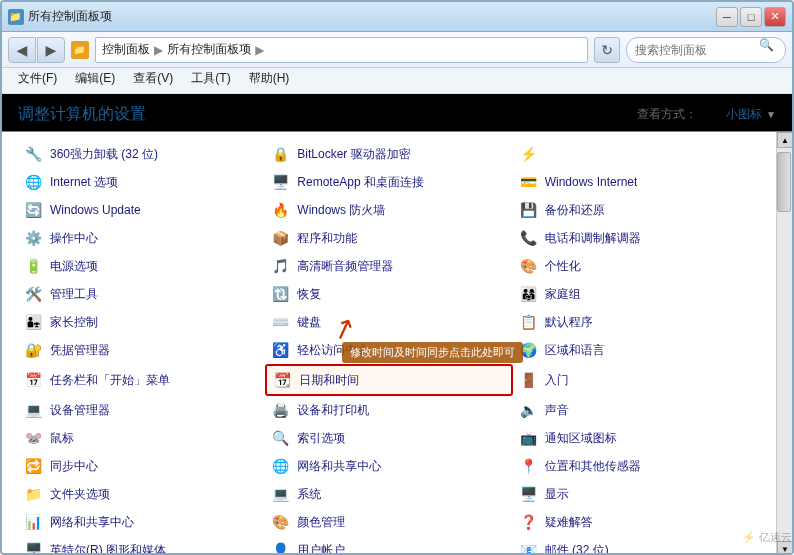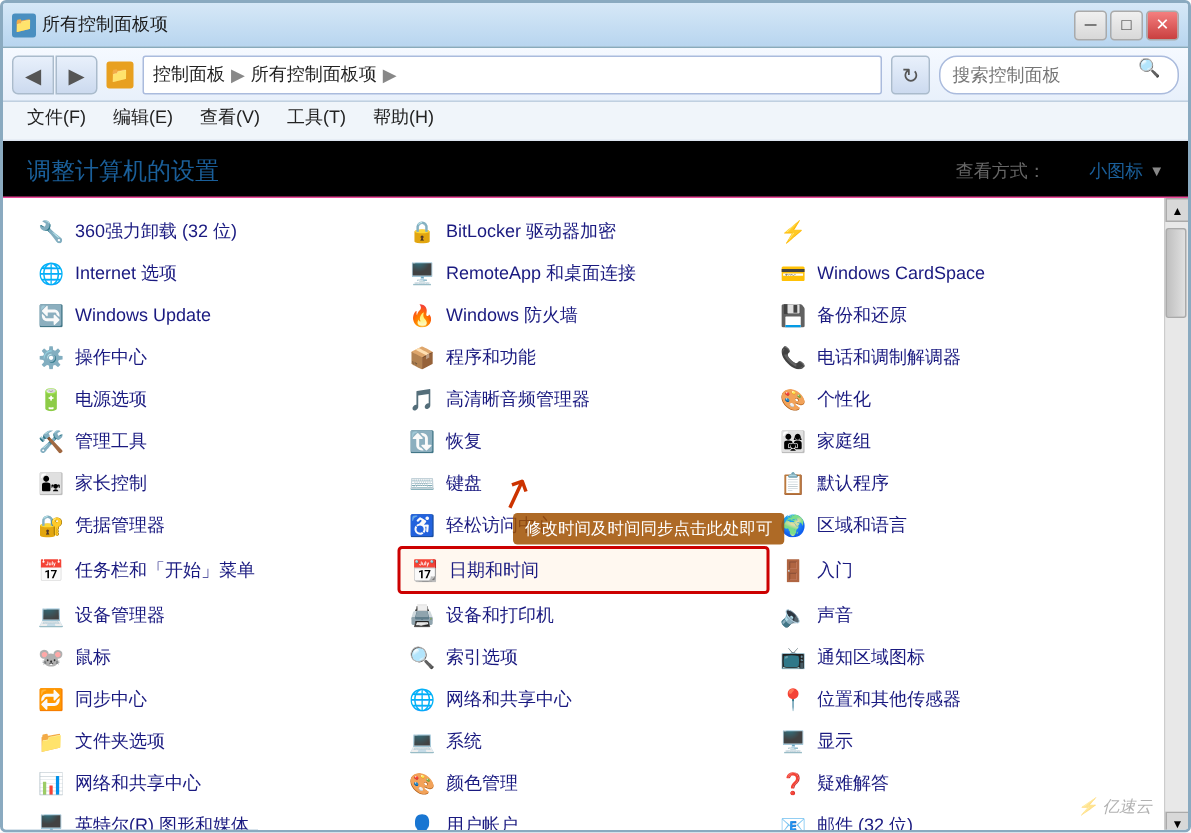--- a/index.html
+++ b/index.html
@@ -280,25 +280,24 @@
     .icon-orange { color: #e08020; }
     .icon-green { color: #208040; }
     .icon-red { color: #c02020; }
     .icon-purple { color: #8020c0; }
     .icon-gray { color: #808080; }
 
     
     .watermark {
       position: absolute;
       bottom: 8px;
-      right: 24px;
+      right: 0;
       font-size: 11px;
       color: rgba(100,100,100,0.5);
       pointer-events: none;
-      font-style: italic;
     }
   </style>
 </head>
 <body>
 
 <div style="position:relative; width:794px; height:555px; overflow:hidden; background:#dde8f5; border:2px solid #8aaac0; border-radius:4px;">
 
   <div class="title-bar">
     <div class="title-bar-left">
       <div class="title-icon">📁</div>
@@ -369,21 +368,21 @@
             <div class="grid-item">
               <span class="item-icon icon-blue">🌐</span>
               <span class="item-label">Internet 选项</span>
             </div>
             <div class="grid-item">
               <span class="item-icon icon-orange">🖥️</span>
               <span class="item-label">RemoteApp 和桌面连接</span>
             </div>
             <div class="grid-item">
               <span class="item-icon icon-blue">💳</span>
-              <span class="item-label">Windows CardSpace</span>
+              <span class="item-label">Windows Internet</span>
             </div>
 
             <div class="grid-item">
               <span class="item-icon icon-orange">🔄</span>
               <span class="item-label">Windows Update</span>
             </div>
             <div class="grid-item">
               <span class="item-icon icon-orange">🔥</span>
               <span class="item-label">Windows 防火墙</span>
             </div>

